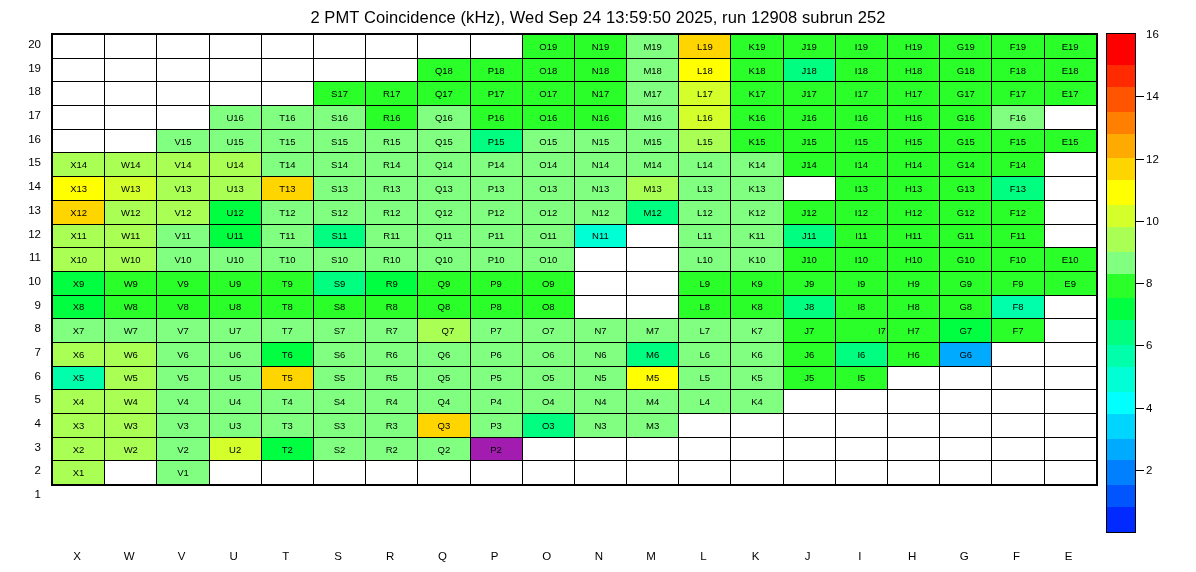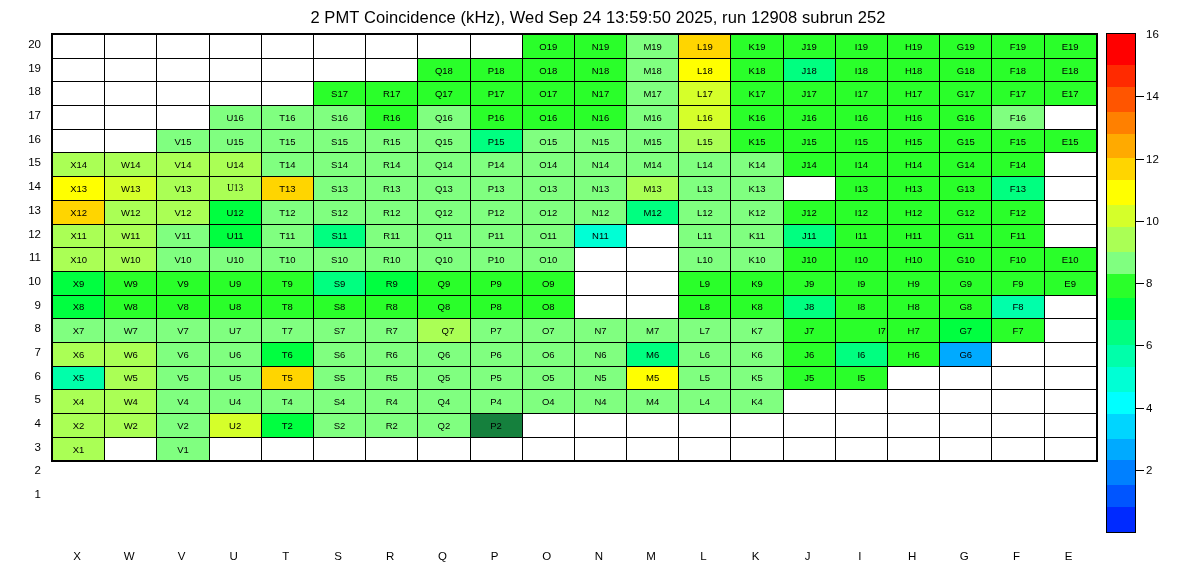--- a/index.html
+++ b/index.html
@@ -217,21 +217,21 @@
             <td style="background: rgb(42, 255, 42);">I14</td>
             <td style="background: rgb(42, 255, 42);">H14</td>
             <td style="background: rgb(42, 255, 42);">G14</td>
             <td style="background: rgb(42, 255, 42);">F14</td>
             <td class="empty"></td>
           </tr>
           <tr>
             <td style="background: rgb(255, 255, 0);">X13</td>
             <td style="background: rgb(213, 255, 42);">W13</td>
             <td style="background: rgb(170, 255, 85);">V13</td>
-            <td style="background: rgb(170, 255, 85); font-family: Liberation Serif, serif;">U13</td>
+            <td style="background: rgb(170, 255, 85);">U13</td>
             <td style="background: rgb(255, 213, 0);">T13</td>
             <td style="background: rgb(128, 255, 128);">S13</td>
             <td style="background: rgb(128, 255, 128);">R13</td>
             <td style="background: rgb(128, 255, 128);">Q13</td>
             <td style="background: rgb(128, 255, 128);">P13</td>
             <td style="background: rgb(128, 255, 128);">O13</td>
             <td style="background: rgb(128, 255, 128);">N13</td>
             <td style="background: rgb(170, 255, 85);">M13</td>
             <td style="background: rgb(128, 255, 128);">L13</td>
             <td style="background: rgb(128, 255, 128);">K13</td>
@@ -434,29 +434,51 @@
             <td style="background: rgb(128, 255, 128);">L4</td>
             <td style="background: rgb(128, 255, 128);">K4</td>
             <td class="empty"></td>
             <td class="empty"></td>
             <td class="empty"></td>
             <td class="empty"></td>
             <td class="empty"></td>
             <td class="empty"></td>
           </tr>
           <tr>
+            <td style="background: rgb(170, 255, 85);">X3</td>
+            <td style="background: rgb(170, 255, 85);">W3</td>
+            <td style="background: rgb(128, 255, 128);">V3</td>
+            <td style="background: rgb(128, 255, 128);">U3</td>
+            <td style="background: rgb(128, 255, 128);">T3</td>
+            <td style="background: rgb(128, 255, 128);">S3</td>
+            <td style="background: rgb(128, 255, 128);">R3</td>
+            <td style="background: rgb(255, 213, 0);">Q3</td>
+            <td style="background: rgb(128, 255, 128);">P3</td>
+            <td style="background: rgb(0, 255, 128);">O3</td>
+            <td style="background: rgb(128, 255, 128);">N3</td>
+            <td style="background: rgb(128, 255, 128);">M3</td>
+            <td class="empty"></td>
+            <td class="empty"></td>
+            <td class="empty"></td>
+            <td class="empty"></td>
+            <td class="empty"></td>
+            <td class="empty"></td>
+            <td class="empty"></td>
+            <td class="empty"></td>
+          </tr>
+          <tr>
             <td style="background: rgb(170, 255, 85);">X2</td>
             <td style="background: rgb(170, 255, 85);">W2</td>
             <td style="background: rgb(128, 255, 128);">V2</td>
             <td style="background: rgb(213, 255, 42);">U2</td>
             <td style="background: rgb(0, 255, 64);">T2</td>
             <td style="background: rgb(128, 255, 128);">S2</td>
             <td style="background: rgb(128, 255, 128);">R2</td>
             <td style="background: rgb(128, 255, 128);">Q2</td>
-            <td style="background: #15803d;">P2</td>
+            <td style="background: #a21caf;">P2</td>
             <td class="empty"></td>
             <td class="empty"></td>
             <td class="empty"></td>
             <td class="empty"></td>
             <td class="empty"></td>
             <td class="empty"></td>
             <td class="empty"></td>
             <td class="empty"></td>
             <td class="empty"></td>
             <td class="empty"></td>

